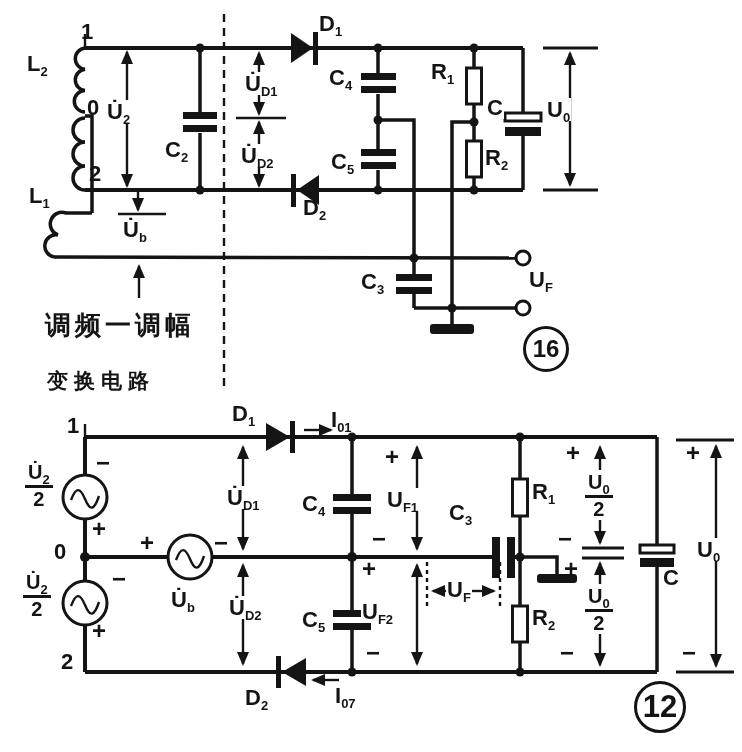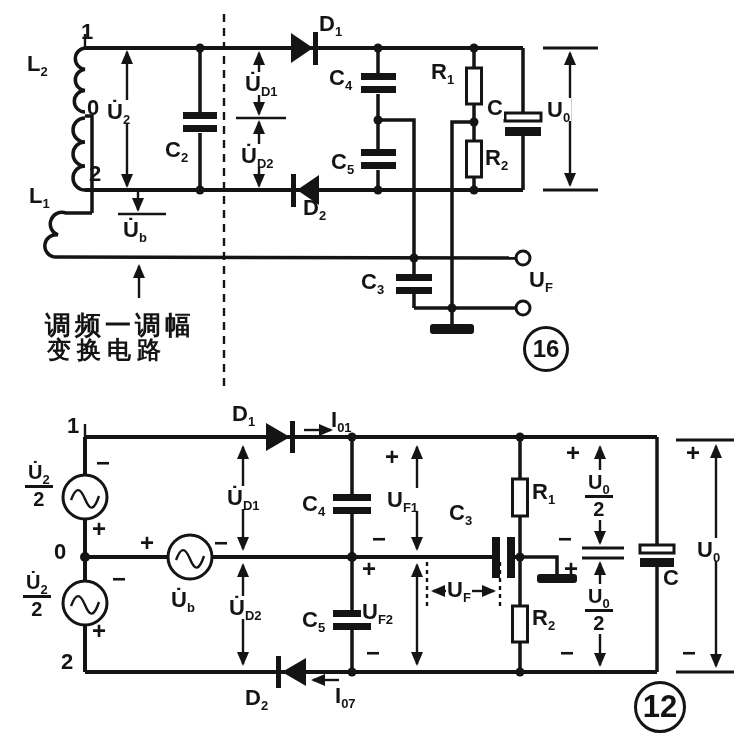--- a/index.html
+++ b/index.html
@@ -17,21 +17,21 @@
   .dot{fill:#141414;stroke:none;}
   .lbl{position:absolute;z-index:2;font-weight:700;font-size:22px;line-height:1.05;
        color:#141414;background:#fff;padding:0 1px;white-space:nowrap;}
   .lbl sub{font-size:13px;line-height:0;vertical-align:-5px;font-weight:700;}
   .tbg{background:transparent;}
   .sign{font-size:24px;background:transparent;padding:0;}
   .frac{display:inline-flex;flex-direction:column;align-items:center;font-size:20px;}
   .frac .num{border-bottom:3px solid #141414;padding:0 3px 2px;}
   .frac .den{padding-top:1px;}
   .cjk{font-size:26px;letter-spacing:4px;background:transparent;}
-  .cjk2{font-size:24px;letter-spacing:6px;}
+  .cjk2{font-size:21px;letter-spacing:6px;margin-top:33px;}
   .cjk3{font-size:30px;letter-spacing:8px;}
   .circled{position:absolute;z-index:2;border:3.5px solid #141414;border-radius:50%;
            display:flex;align-items:center;justify-content:center;font-weight:700;
            color:#141414;background:#fff;}
   #circ11{left:523px;top:326px;width:40px;height:40px;font-size:24px;}
   #circ12{left:634px;top:681px;width:46px;height:46px;font-size:31px;}
 </style>
 </head>
 <body>
 

